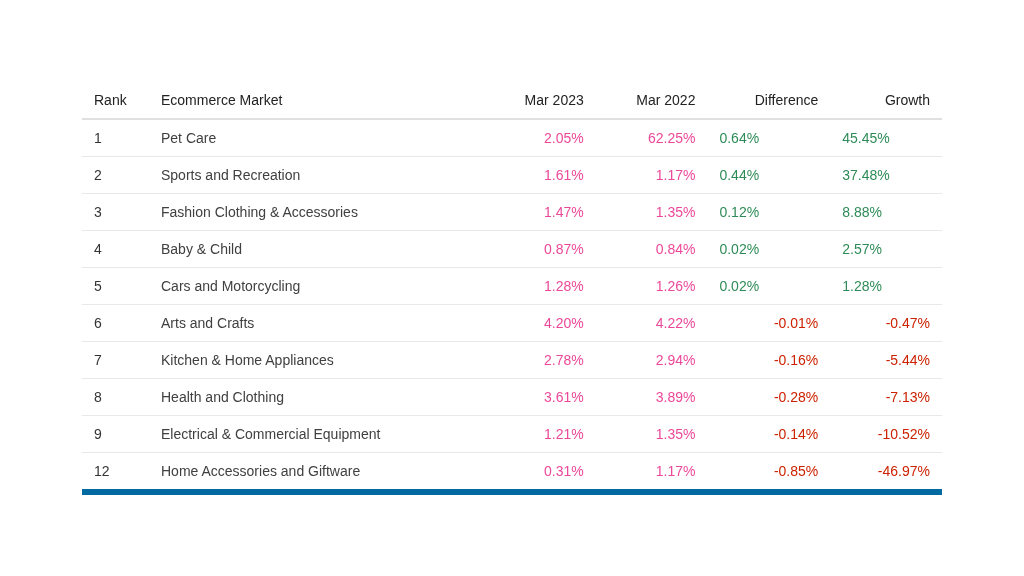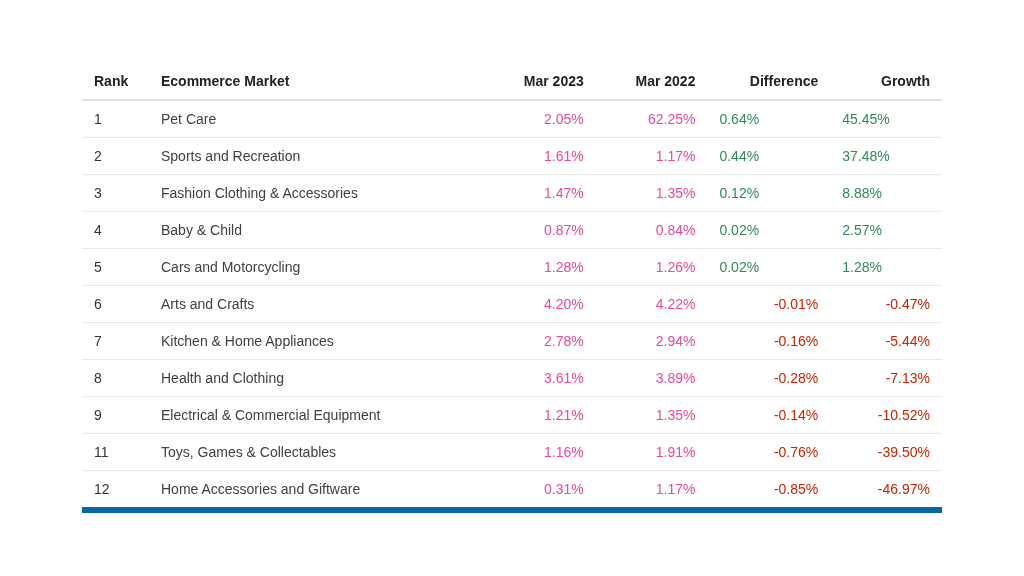--- a/index.html
+++ b/index.html
@@ -21,21 +21,21 @@
       width: 100%;
       border-collapse: collapse;
       font-size: 14px;
     }
     thead tr {
       border-bottom: 2px solid #e0e0e0;
     }
     thead th {
       padding: 10px 12px;
       text-align: left;
-      font-weight: 700;
+      font-weight: 400;
       color: #222;
       font-size: 14px;
     }
     thead th.num {
       text-align: right;
     }
     tbody tr {
       border-bottom: 1px solid #e8e8e8;
     }
     tbody tr:last-child {
@@ -155,28 +155,20 @@
     </tr>
         <tr>
       <td class="rank">9</td>
       <td class="market">Electrical &amp; Commercial Equipment</td>
       <td class="num">1.21%</td>
       <td class="num">1.35%</td>
       <td class="negative">-0.14%</td>
       <td class="negative">-10.52%</td>
     </tr>
         <tr>
-      <td class="rank">11</td>
-      <td class="market">Toys, Games &amp; Collectables</td>
-      <td class="num">1.16%</td>
-      <td class="num">1.91%</td>
-      <td class="negative">-0.76%</td>
-      <td class="negative">-39.50%</td>
-    </tr>
-        <tr>
       <td class="rank">12</td>
       <td class="market">Home Accessories and Giftware</td>
       <td class="num">0.31%</td>
       <td class="num">1.17%</td>
       <td class="negative">-0.85%</td>
       <td class="negative">-46.97%</td>
     </tr>
       </tbody>
   </table>
 </div>

